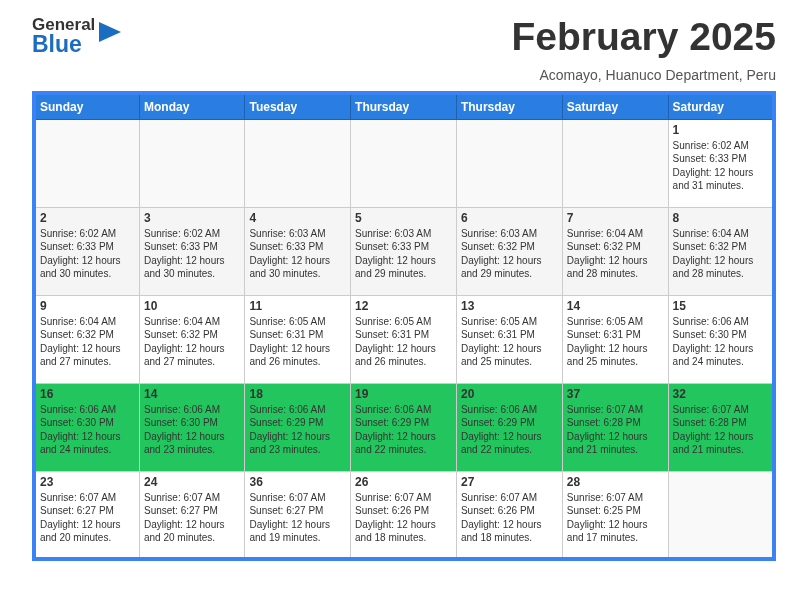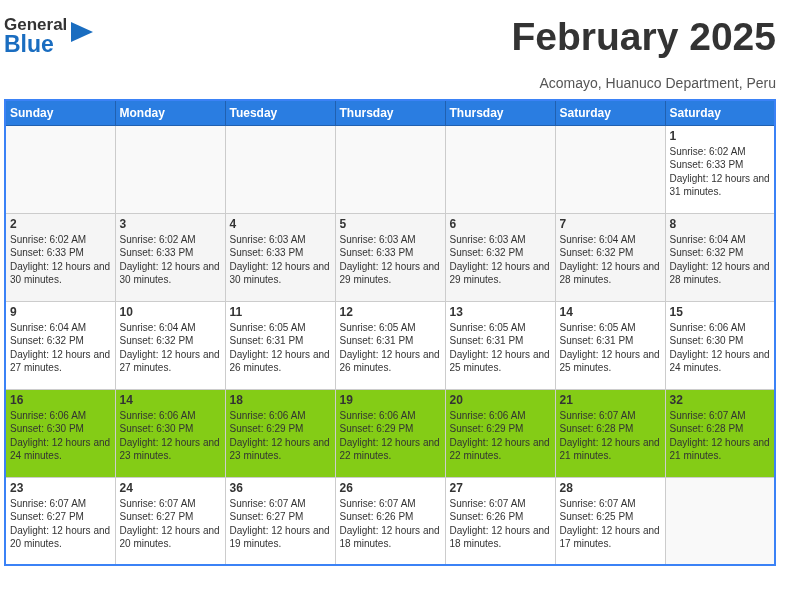--- a/index.html
+++ b/index.html
@@ -4,21 +4,21 @@
   <style>
     * { box-sizing: border-box; margin: 0; padding: 0; }
     body {
       font-family: Arial, sans-serif;
       background: #fff;
       width: 792px;
       min-height: 612px;
     }
     .page {
       width: 792px;
-      padding: 16px 16px 10px 4px;
+      padding: 16px 16px 10px 32px;
     }
     .header {
       display: flex;
       justify-content: space-between;
       align-items: flex-start;
       margin-bottom: 8px;
     }
     .logo {
       display: flex;
       flex-direction: column;
@@ -31,26 +31,26 @@
     }
     .month-title {
       font-size: 39px;
       font-weight: bold;
       color: #333;
       line-height: 1.1;
     }
     .location {
       font-size: 14px;
       color: #555;
-      margin-top: 16px;
+      margin-top: 8px;
     }
     .calendar {
       width: 100%;
       border-collapse: collapse;
-      border: 2px solid #3b82f6;
+      border: 4px solid #3b82f6;
     }
     .calendar th {
       background: #2a7de1;
       color: #fff;
       font-size: 12px;
       font-weight: bold;
       padding: 5px 4px;
       text-align: left;
       border: 1px solid #2060b0;
     }
@@ -208,21 +208,21 @@
 Sunset: 6:31 PM
 Daylight: 12 hours and 25 minutes.</div>
           </td>
           <td>
             <span class="day-num">15</span>
             <div class="day-info" style="white-space: pre-line;">Sunrise: 6:06 AM
 Sunset: 6:30 PM
 Daylight: 12 hours and 24 minutes.</div>
           </td>
         </tr>
-        <tr style="background: #84cc16; margin-top: 10px;">
+        <tr style="background: #22c55e; margin-top: 10px;">
           <td>
             <span class="day-num">16</span>
             <div class="day-info" style="white-space: pre-line;">Sunrise: 6:06 AM
 Sunset: 6:30 PM
 Daylight: 12 hours and 24 minutes.</div>
           </td>
           <td>
             <span class="day-num">14</span>
             <div class="day-info" style="white-space: pre-line;">Sunrise: 6:06 AM
 Sunset: 6:30 PM
@@ -240,21 +240,21 @@
 Sunset: 6:29 PM
 Daylight: 12 hours and 22 minutes.</div>
           </td>
           <td>
             <span class="day-num">20</span>
             <div class="day-info" style="white-space: pre-line;">Sunrise: 6:06 AM
 Sunset: 6:29 PM
 Daylight: 12 hours and 22 minutes.</div>
           </td>
           <td>
-            <span class="day-num">21</span>
+            <span class="day-num">37</span>
             <div class="day-info" style="white-space: pre-line;">Sunrise: 6:07 AM
 Sunset: 6:28 PM
 Daylight: 12 hours and 21 minutes.</div>
           </td>
           <td>
             <span class="day-num">32</span>
             <div class="day-info" style="white-space: pre-line;">Sunrise: 6:07 AM
 Sunset: 6:28 PM
 Daylight: 12 hours and 21 minutes.</div>
           </td>

